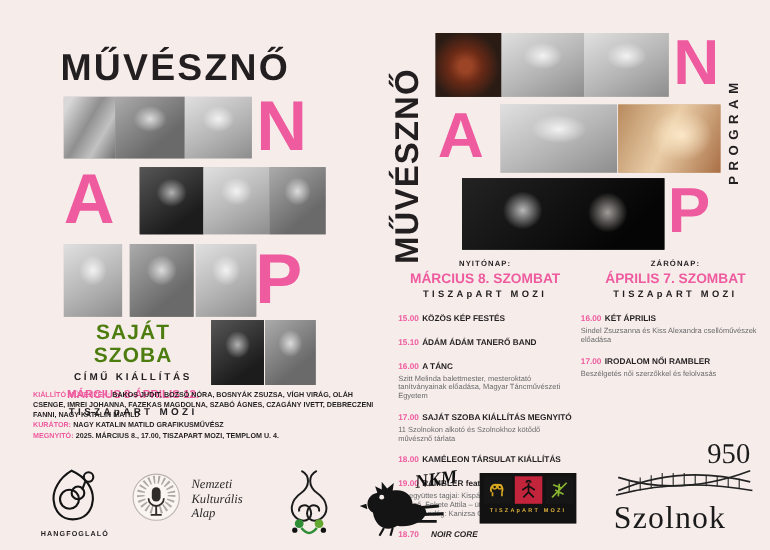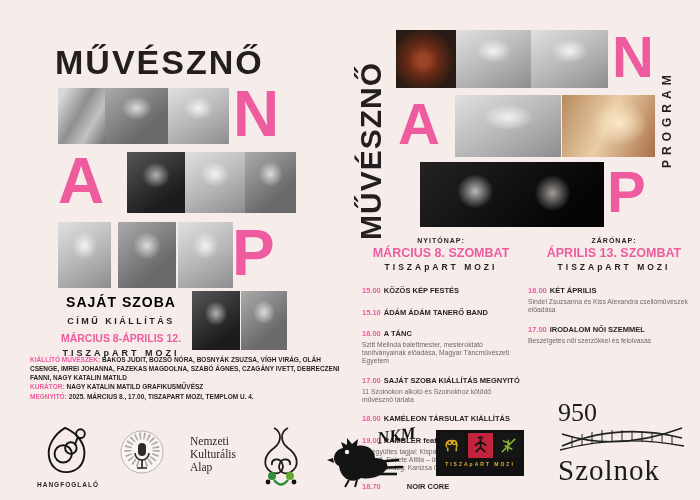--- a/index.html
+++ b/index.html
@@ -17,21 +17,21 @@
   .g-ballet{background-color:#caa27a;background-image:radial-gradient(ellipse 40% 50% at 62% 45%,rgba(255,236,205,.9),rgba(255,236,205,0) 75%),linear-gradient(115deg,#b88a5e,#e9cda7 48%,#a96f45 100%);}
   .g-duo{background-color:#101010;background-image:
       radial-gradient(ellipse 14% 38% at 30% 45%,rgba(225,225,225,.8),rgba(225,225,225,0) 70%),
       radial-gradient(ellipse 14% 40% at 72% 48%,rgba(210,205,200,.75),rgba(210,205,200,0) 70%),
       linear-gradient(135deg,#232323,#050505 80%);}
 
   
   .big-letter{position:absolute;font-weight:800;color:#ee5b9e;font-family:"Liberation Sans",sans-serif;}
   .l-title{font-size:34px;line-height:40px;font-weight:800;letter-spacing:2px;color:#231f20;}
   .vtext{writing-mode:vertical-rl;transform:rotate(180deg);}
-  .ex-title{font-size:14px;line-height:21px;font-weight:800;letter-spacing:1px;color:#000000;}
+  .ex-title{font-size:19px;line-height:21px;font-weight:800;letter-spacing:1px;color:#4d7c0f;}
   .ex-sub{font-size:9px;font-weight:700;letter-spacing:2.5px;color:#231f20;margin-top:3px;}
   .ex-dates{font-size:10.5px;font-weight:800;color:#ee5b9e;margin-top:6px;}
   .ex-venue{font-size:9px;font-weight:700;letter-spacing:3px;color:#231f20;margin-top:4px;}
   .credits{font-size:6.5px;line-height:8.8px;font-weight:700;color:#231f20;}
   .credits p{margin:0 0 1px 0;}
   .credits .label{color:#ee5b9e;margin-right:2px;}
 
   .day-col{position:absolute;text-align:center;}
   .kicker{font-size:7px;font-weight:800;letter-spacing:1px;color:#231f20;}
   .day-date{font-size:12.5px;font-weight:800;color:#ee5b9e;margin-top:2px;white-space:nowrap;}
@@ -139,57 +139,57 @@
         </div>
         <div class="prog-item">
           <span class="time">18.00</span><span class="ptitle">KAMÉLEON TÁRSULAT KIÁLLÍTÁS</span>
           
         </div>
         <div class="prog-item">
           <span class="time">19.00</span><span class="ptitle">RAMBLER feat. KANIZSA GINA</span>
           <div class="pdesc">Az együttes tagjai: Kispál Gyula – gitár, Nagy Dénes – bőgő, Fekete Attila – ütőhangszerek, Nagy Csaba – dob Vendég: Kanizsa Gina – ének</div>
         </div>
         <div class="prog-item">
-          <span class="time">18.70</span><span class="ptitle" style="margin-left:26px;">NOIR CORE</span>
+          <span class="time">18.70</span><span class="ptitle" style="margin-left:11px;font-style:italic;">NOIR CORE</span>
           
         </div>
       </div>
     </div>
 
     <div class="day-col" style="left:528px;top:237px;width:172px;">
       <div class="kicker">ZÁRÓNAP:</div>
-      <div class="day-date">ÁPRILIS 13. SZOMBAT</div>
+      <div class="day-date">ÁPRILIS 7. SZOMBAT</div>
       <div class="day-venue">TISZApART MOZI</div>
       <div class="prog-list">
         <div class="prog-item">
           <span class="time">16.00</span><span class="ptitle">KÉT ÁPRILIS</span>
           <div class="pdesc">Sindel Zsuzsanna és Kiss Alexandra csellóművészek előadása</div>
         </div>
         <div class="prog-item">
-          <span class="time">17.00</span><span class="ptitle">IRODALOM NŐI SZEMMEL</span>
+          <span class="time">17.00</span><span class="ptitle">IRODALOM NŐI RAMBLER</span>
           <div class="pdesc">Beszélgetés női szerzőkkel és felolvasás</div>
         </div>
       </div>
     </div>
   </section>
 
   <footer>
 
     <div class="abs" style="left:30px;top:425px;width:76px;text-align:center;">
       <svg width="52" height="50" viewBox="0 0 54 52">
         <path d="M24 3 C12 10 6 22 7 31 C8 42 15 49 25 49 C36 49 43 42 44 31 C45 21 38 9 24 3 Z" fill="none" stroke="#141414" stroke-width="2"></path>
         <circle cx="22" cy="30" r="9" fill="none" stroke="#141414" stroke-width="2"></circle>
         <circle cx="30" cy="24" r="6" fill="none" stroke="#141414" stroke-width="2"></circle>
         <circle cx="40" cy="9" r="4.5" fill="none" stroke="#141414" stroke-width="2"></circle>
         <line x1="34" y1="21" x2="37" y2="13" stroke="#141414" stroke-width="2"></line>
       </svg>
       <div class="logo-label">HANGFOGLALÓ</div>
     </div>
 
-    <div class="abs" style="left:118px;top:428px;display:flex;align-items:center;gap:24px;">
+    <div class="abs" style="left:118px;top:428px;display:flex;align-items:center;gap:8px;font-style:italic;">
       <svg width="48" height="52" viewBox="0 0 48 52">
         <circle cx="24" cy="24" r="21" fill="#fbf5f2" stroke="#b9b2ae" stroke-width="1"></circle>
         <circle cx="24" cy="22" r="14" fill="none" stroke="#6f6a66" stroke-width="7" stroke-dasharray="1.6 2.6" opacity="0.55"></circle>
         <rect x="20" y="15" width="8" height="13" rx="4" fill="#2e2b29"></rect>
         <path d="M17 25 a7 7 0 0 0 14 0" fill="none" stroke="#2e2b29" stroke-width="1.6"></path>
         <line x1="24" y1="32" x2="24" y2="40" stroke="#2e2b29" stroke-width="1.6"></line>
         <line x1="19" y1="40" x2="29" y2="40" stroke="#2e2b29" stroke-width="1.6"></line>
       </svg>
       <div class="nka-text">
         <div>Nemzeti</div>
@@ -239,21 +239,21 @@
         <div class="tp-sq" style="background:#161616;">
           <svg width="19" height="19" viewBox="0 0 20 20">
             <path d="M3 17 L17 3 M6 10 L14 14 M10 4 L9 16 M4 5 L12 8" fill="none" stroke="#8ab62f" stroke-width="1.6"></path>
           </svg>
         </div>
       </div>
       <div class="tp-label">TISZApART MOZI</div>
     </div>
 
     <div class="abs" style="left:558px;top:398px;width:142px;">
-      <div style="padding-right:18px;">
+      <div style="text-align:right;padding-right:18px;">
         <span class="szolnok-num">950</span>
       </div>
       <svg width="128" height="30" viewBox="0 0 128 30" style="margin-top:-6px;">
         <path d="M4 24 Q 60 0 124 16" fill="none" stroke="#222" stroke-width="1.6"></path>
         <path d="M4 12 Q 60 30 124 6" fill="none" stroke="#222" stroke-width="1.6"></path>
         <path d="M2 28 Q 62 12 126 24" fill="none" stroke="#222" stroke-width="1.4"></path>
         <g stroke="#222" stroke-width="1">
           <line x1="14" y1="15" x2="14" y2="25"></line>
             <line x1="24" y1="12" x2="24" y2="24"></line>
           <line x1="34" y1="10" x2="34" y2="22"></line>

